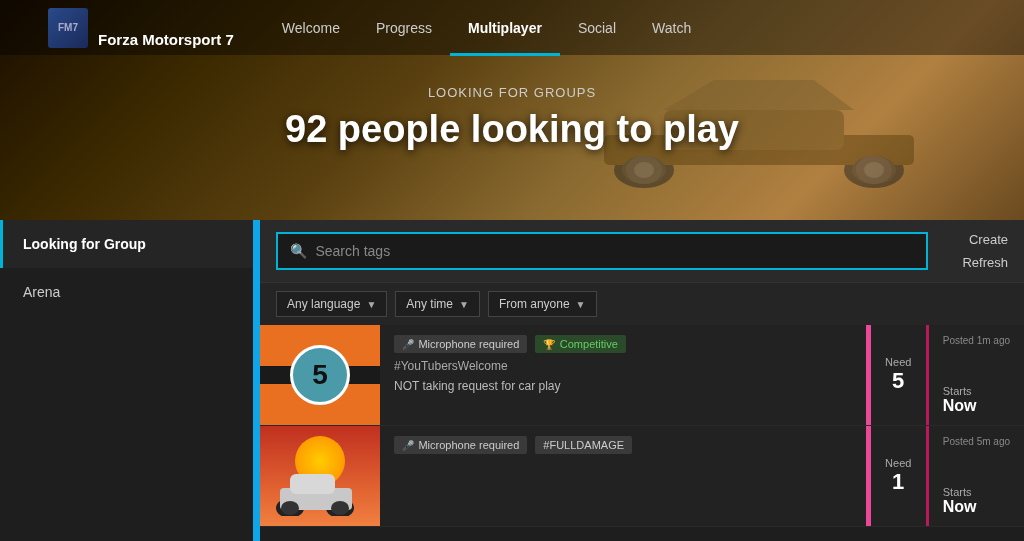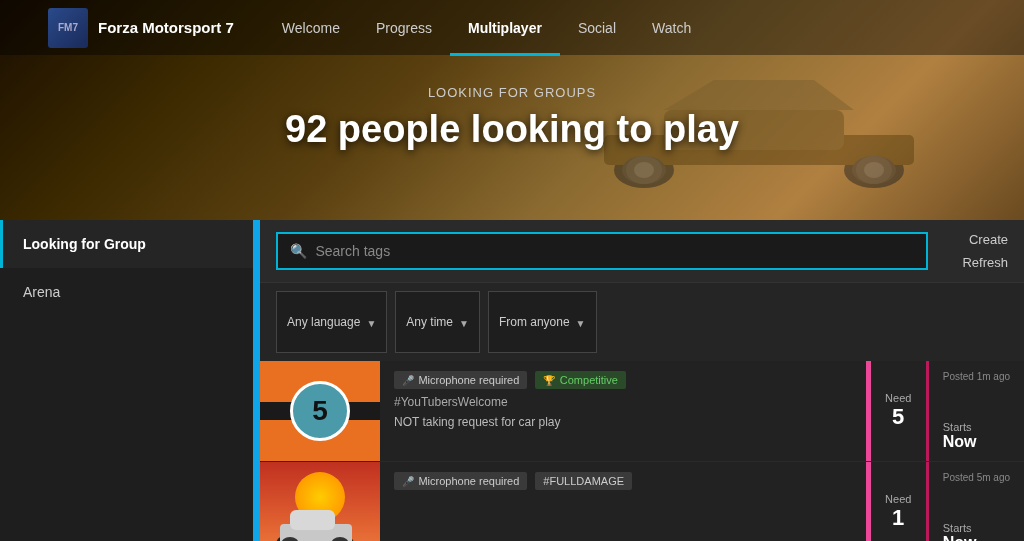--- a/index.html
+++ b/index.html
@@ -32,21 +32,21 @@
       position: relative;
       z-index: 2;
       display: flex;
       align-items: center;
       padding: 0 20px;
       height: 55px;
       background: rgba(0,0,0,0.4);
     }
     .game-logo {
       display: flex;
-      align-items: center;
+      align-items: flex-end;
       gap: 10px;
       margin-right: 30px;
       padding-left: 28px;
     }
     .game-icon {
       width: 40px;
       height: 40px;
       background: linear-gradient(135deg, #2a4a8a, #1a2a5a);
       border-radius: 3px;
       display: flex;
@@ -197,25 +197,25 @@
     
     .filter-row {
       display: flex;
       align-items: center;
       gap: 8px;
       padding: 8px 16px;
       background: #252525;
     }
     .filter-dropdown {
       display: flex;
-      align-items: flex-end;
+      align-items: center;
       gap: 6px;
       background: #1e1e1e;
       border: 1px solid #444;
-      padding: 23px 10px;
+      padding: 5px 10px;
       font-size: 12px;
       color: #ccc;
       cursor: pointer;
     }
     .chevron { font-size: 10px; color: #aaa; }
 
     
     .listings {
       flex: 1;
       overflow-y: auto;

